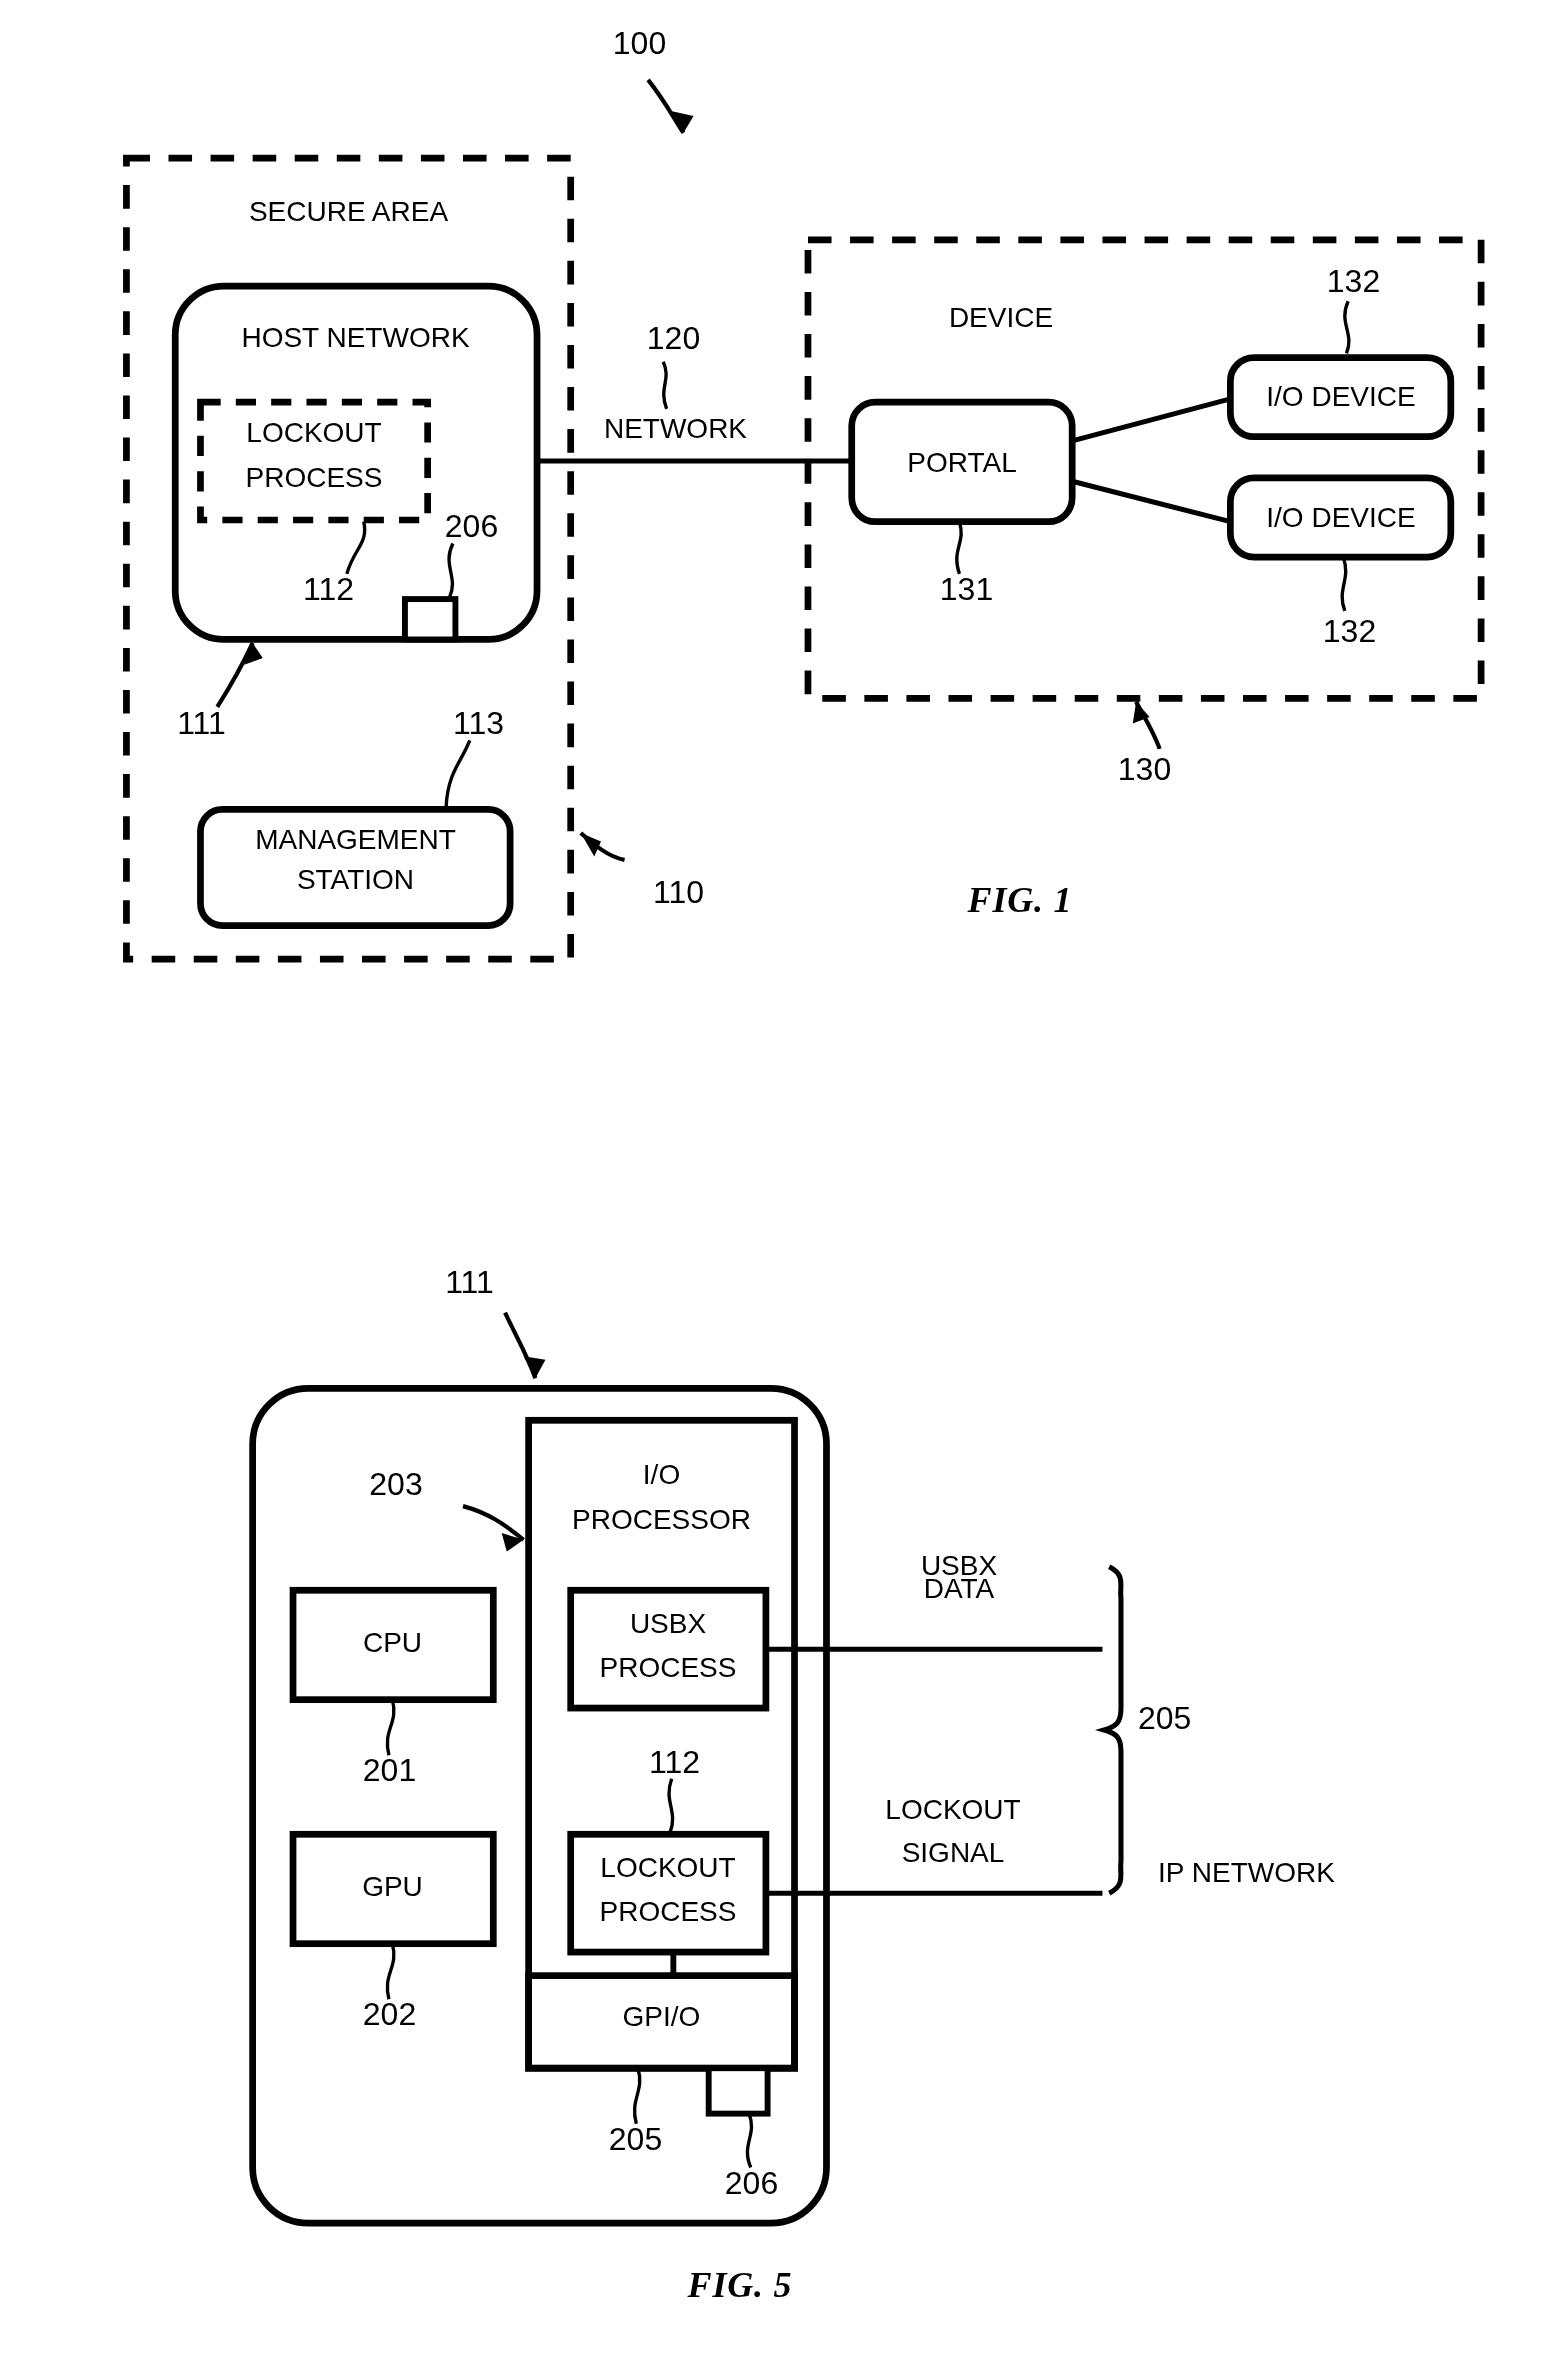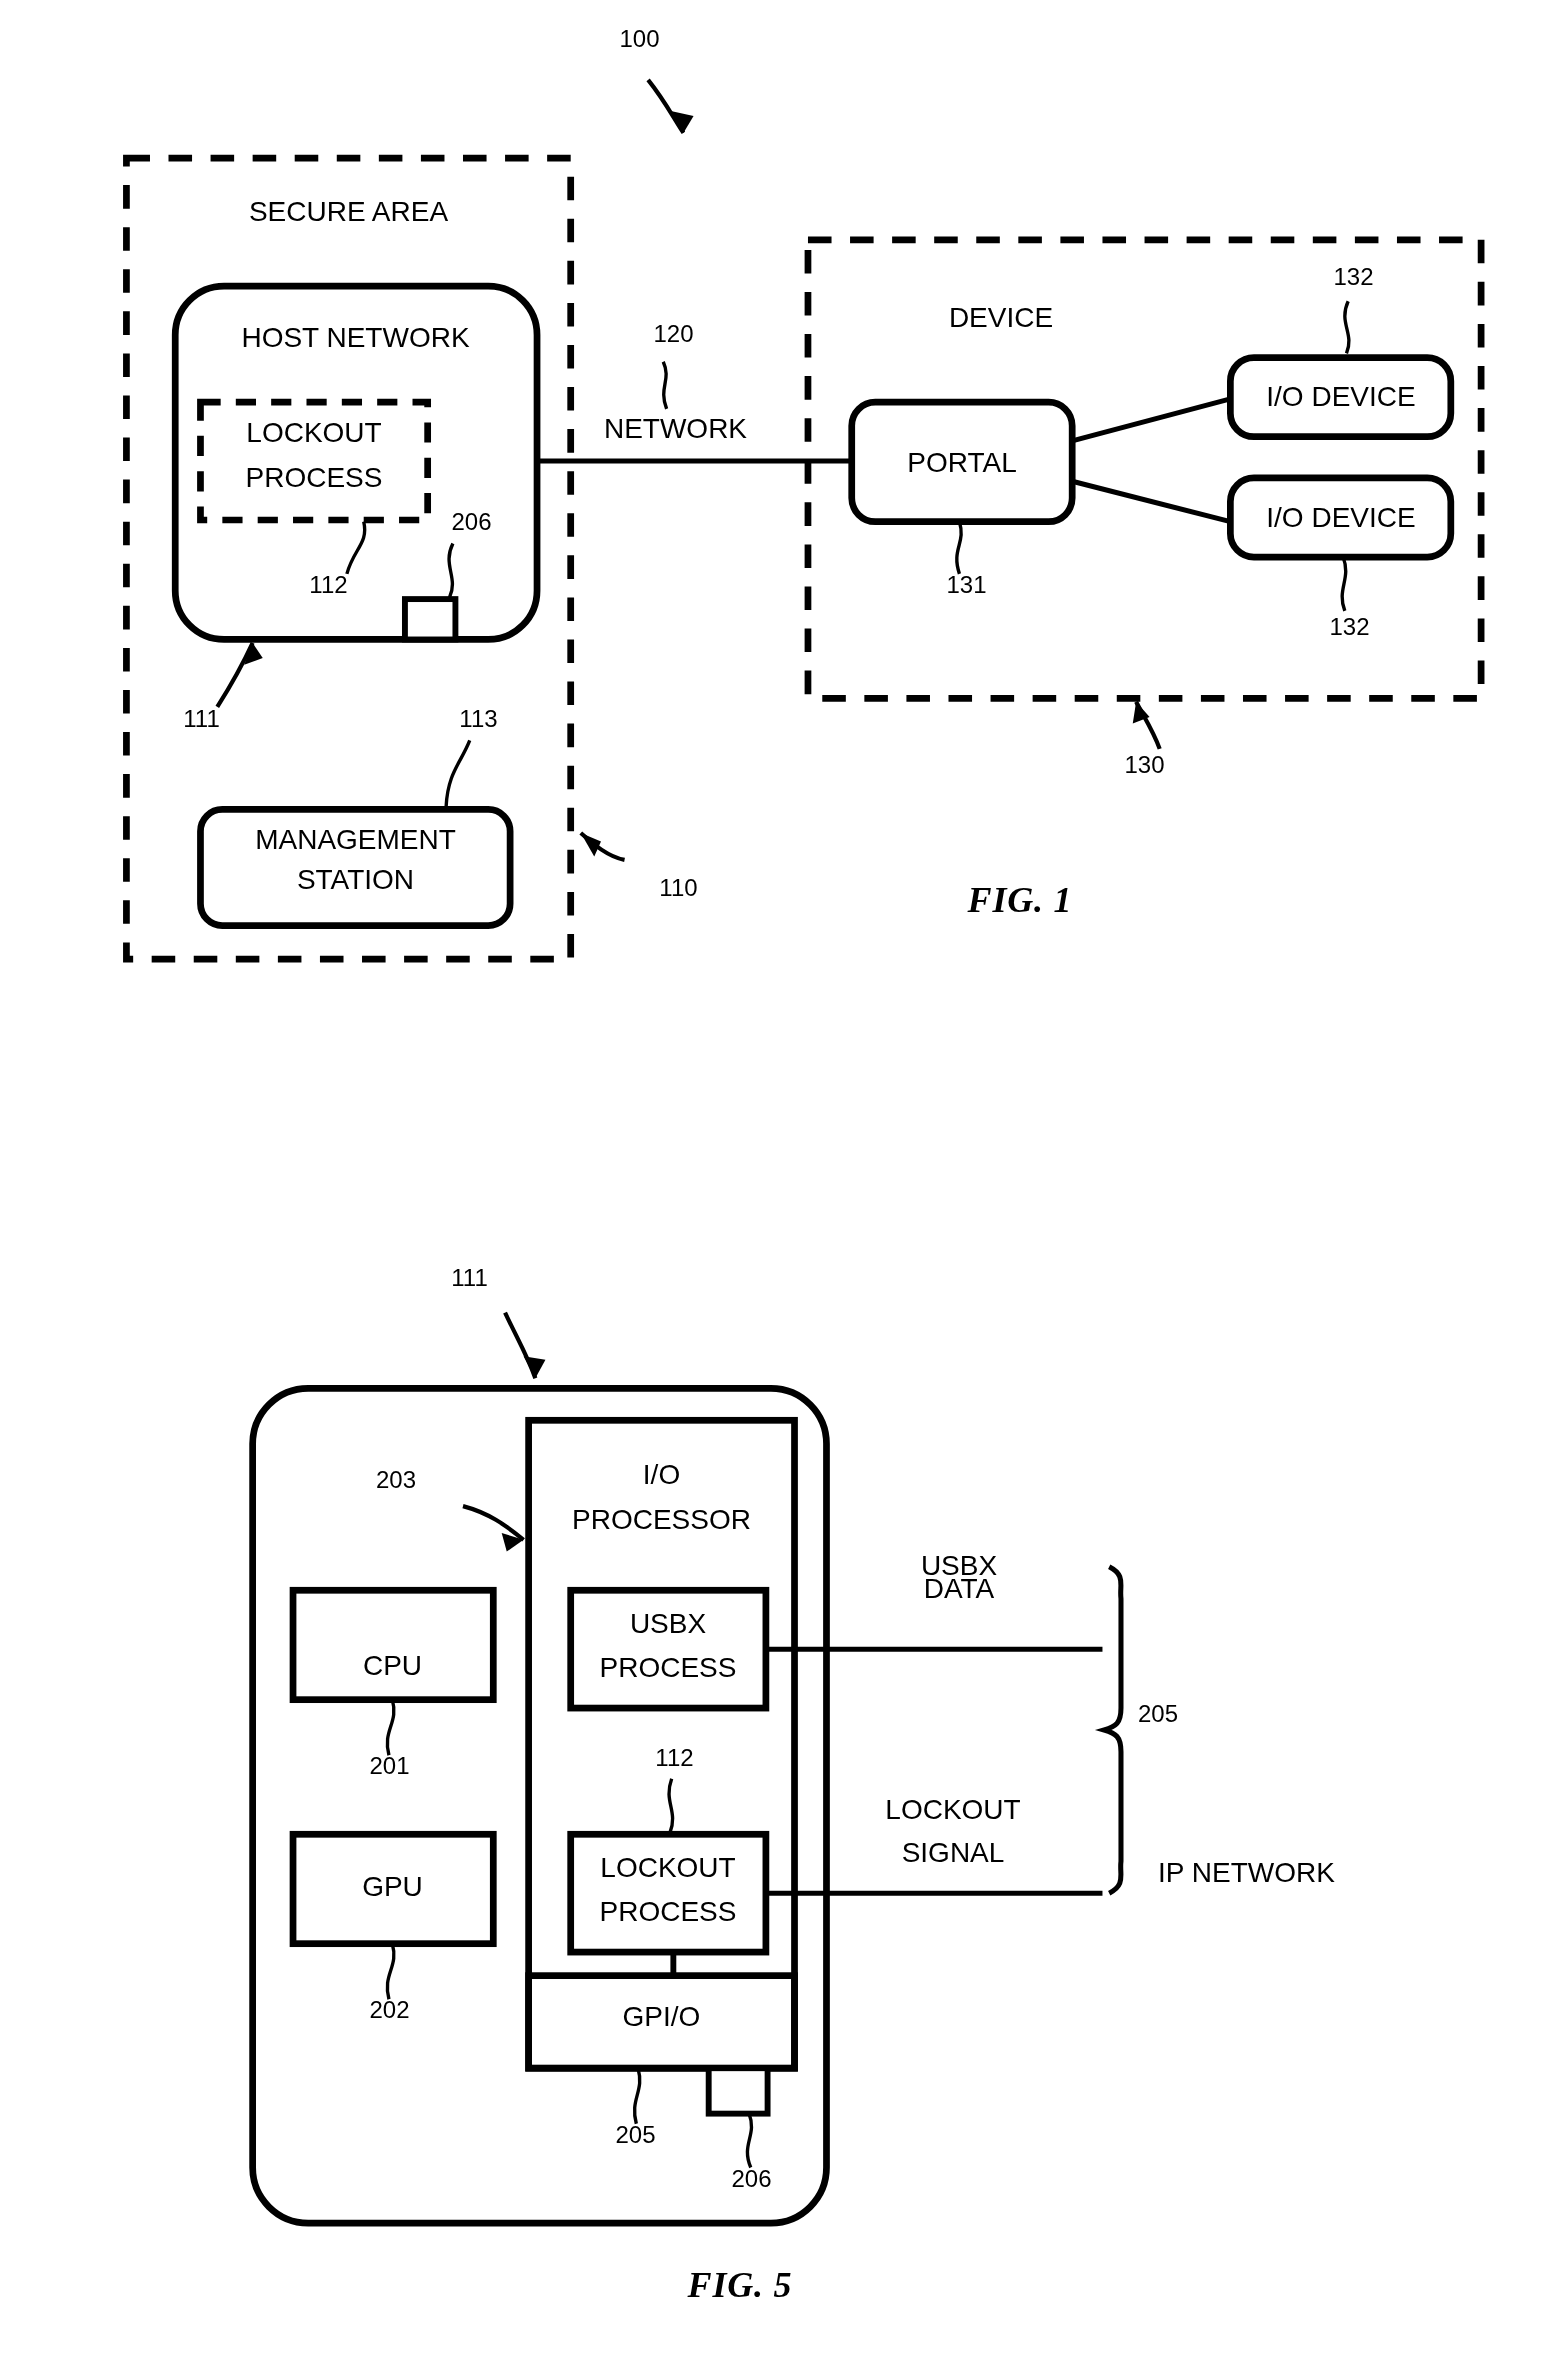--- a/index.html
+++ b/index.html
@@ -35,21 +35,21 @@
     font-weight: 400;
     color: #000;
     line-height: 1.18;
     text-align: center;
     letter-spacing: 0px;
   }
   .box-label {
     font-size: 28px;
   }
   .ref {
-    font-size: 24px;
+    font-size: 32px;
   }
   .figlabel {
     font-family: "Liberation Serif", serif;
     font-style: italic;
     font-weight: 700;
     font-size: 36px;
     letter-spacing: 0.8px;
   }
 </style>
 </head>
@@ -203,21 +203,21 @@
 
   <div class="txt figlabel" style="left:894px; top:879px; width:252px;">FIG. 1</div>
 
   <div class="txt ref" style="left:419px; top:1264px; width:101px;">111</div>
 
   <div class="txt ref" style="left:337px; top:1466px; width:118px;">203</div>
 
   <div class="txt box-label" style="left:537px; top:1458px; width:249px;">I/O</div>
   <div class="txt box-label" style="left:537px; top:1503px; width:249px;">PROCESSOR</div>
 
-  <div class="txt box-label" style="left:301px; top:1626px; width:183px;margin-top:23px;">CPU</div>
+  <div class="txt box-label" style="left:301px; top:1626px; width:183px;">CPU</div>
   <div class="txt ref" style="left:335px; top:1752px; width:109px;">201</div>
 
   <div class="txt box-label" style="left:301px; top:1870px; width:183px;">GPU</div>
   <div class="txt ref" style="left:335px; top:1996px; width:109px;">202</div>
 
   <div class="txt box-label" style="left:577px; top:1607px; width:182px;">USBX</div>
   <div class="txt box-label" style="left:577px; top:1651px; width:182px;">PROCESS</div>
 
   <div class="txt ref" style="left:624px; top:1744px; width:101px;">112</div>
 

